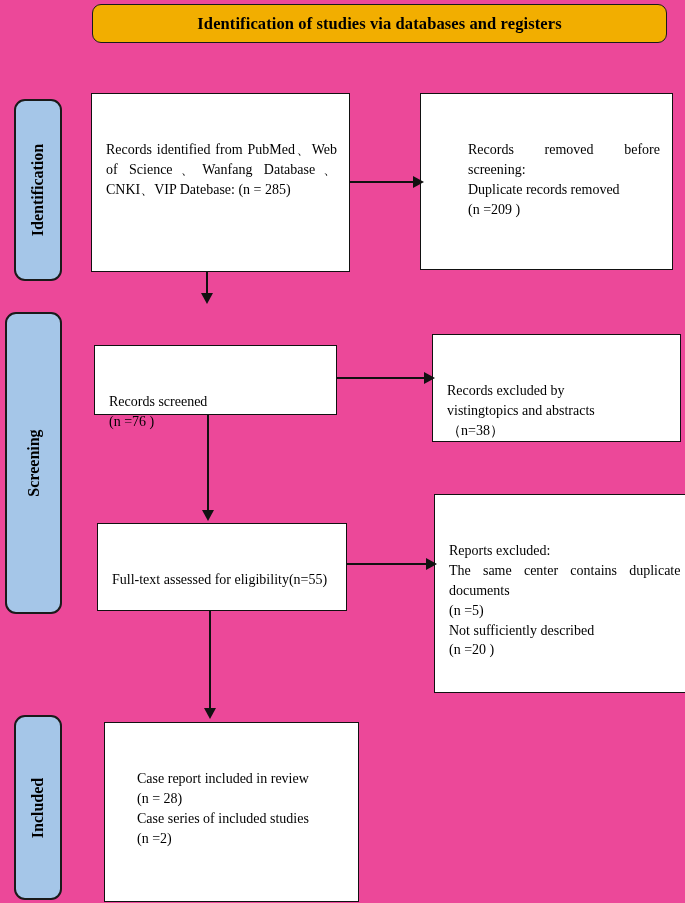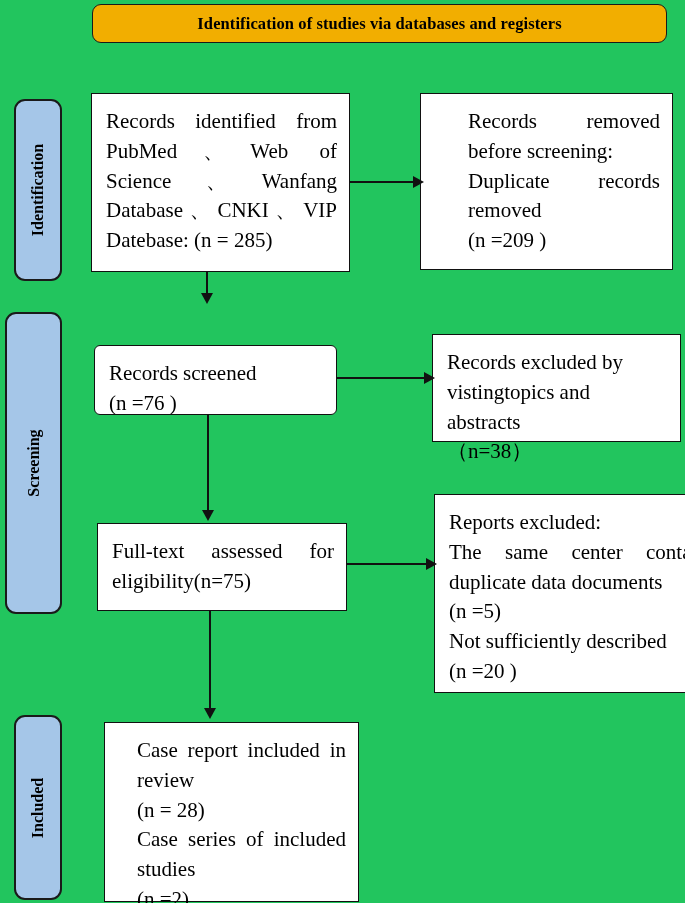--- a/index.html
+++ b/index.html
@@ -7,21 +7,21 @@
     padding: 0;
     background: #ffffff;
   }
   body {
     font-family: "Liberation Serif", "DejaVu Serif", serif;
   }
   #canvas {
     position: relative;
     width: 685px;
     height: 903px;
-    background: #22c55e;
+    background: #ec4899;
     overflow: hidden;
   }
 
   
   .title-banner {
     position: absolute;
     left: 92px;
     top: 4px;
     width: 575px;
     height: 39px;
@@ -70,30 +70,31 @@
   
   .flow-box {
     position: absolute;
     background: #ffffff;
     border: 1.9px solid #111111;
     box-sizing: border-box;
     padding: 13px 12px 8px 14px;
   }
   .flow-box .box-text {
     font-family: "Liberation Serif", "DejaVu Serif", serif;
-    font-size: 21px;
+    font-size: 14px;
     line-height: 1.42;
     color: #000000;
     white-space: pre-line;
+    margin-top: 33px;
   }
   .justified .box-text { text-align: justify; text-align-last: left; }
 
   #box-identified   { left: 91px;  top: 93px;  width: 259px; height: 179px; }
   #box-removed      { left: 420px; top: 93px;  width: 253px; height: 177px; padding-left: 47px; }
-  #box-screened     { left: 94px;  top: 345px; width: 243px; height: 70px; border-radius: 6px;  }
+  #box-screened     { left: 94px;  top: 345px; width: 243px; height: 70px;  }
   #box-excluded-1   { left: 432px; top: 334px; width: 249px; height: 108px; }
   #box-fulltext     { left: 97px;  top: 523px; width: 250px; height: 88px;  }
   #box-excluded-2   { left: 434px; top: 494px; width: 295px; height: 199px; }
   #box-included     { left: 104px; top: 722px; width: 255px; height: 180px; padding-left: 32px; }
 
   
   .arrow-v, .arrow-h {
     position: absolute;
   }
   .arrow-v .shaft {
@@ -183,21 +184,21 @@
 (n =76 )</div>
   </div>
 
   <div class="flow-box" id="box-excluded-1">
     <div class="box-text">Records excluded by
 vistingtopics and abstracts
  （n=38）</div>
   </div>
 
   <div class="flow-box justified" id="box-fulltext">
-    <div class="box-text">Full-text assessed for eligibility(n=75)</div>
+    <div class="box-text">Full-text assessed for eligibility(n=55)</div>
   </div>
 
   <div class="flow-box justified" id="box-excluded-2">
     <div class="box-text">Reports excluded:
 The same center contains duplicate data documents
 (n =5)
 Not sufficiently described
 (n =20 )</div>
   </div>
 

